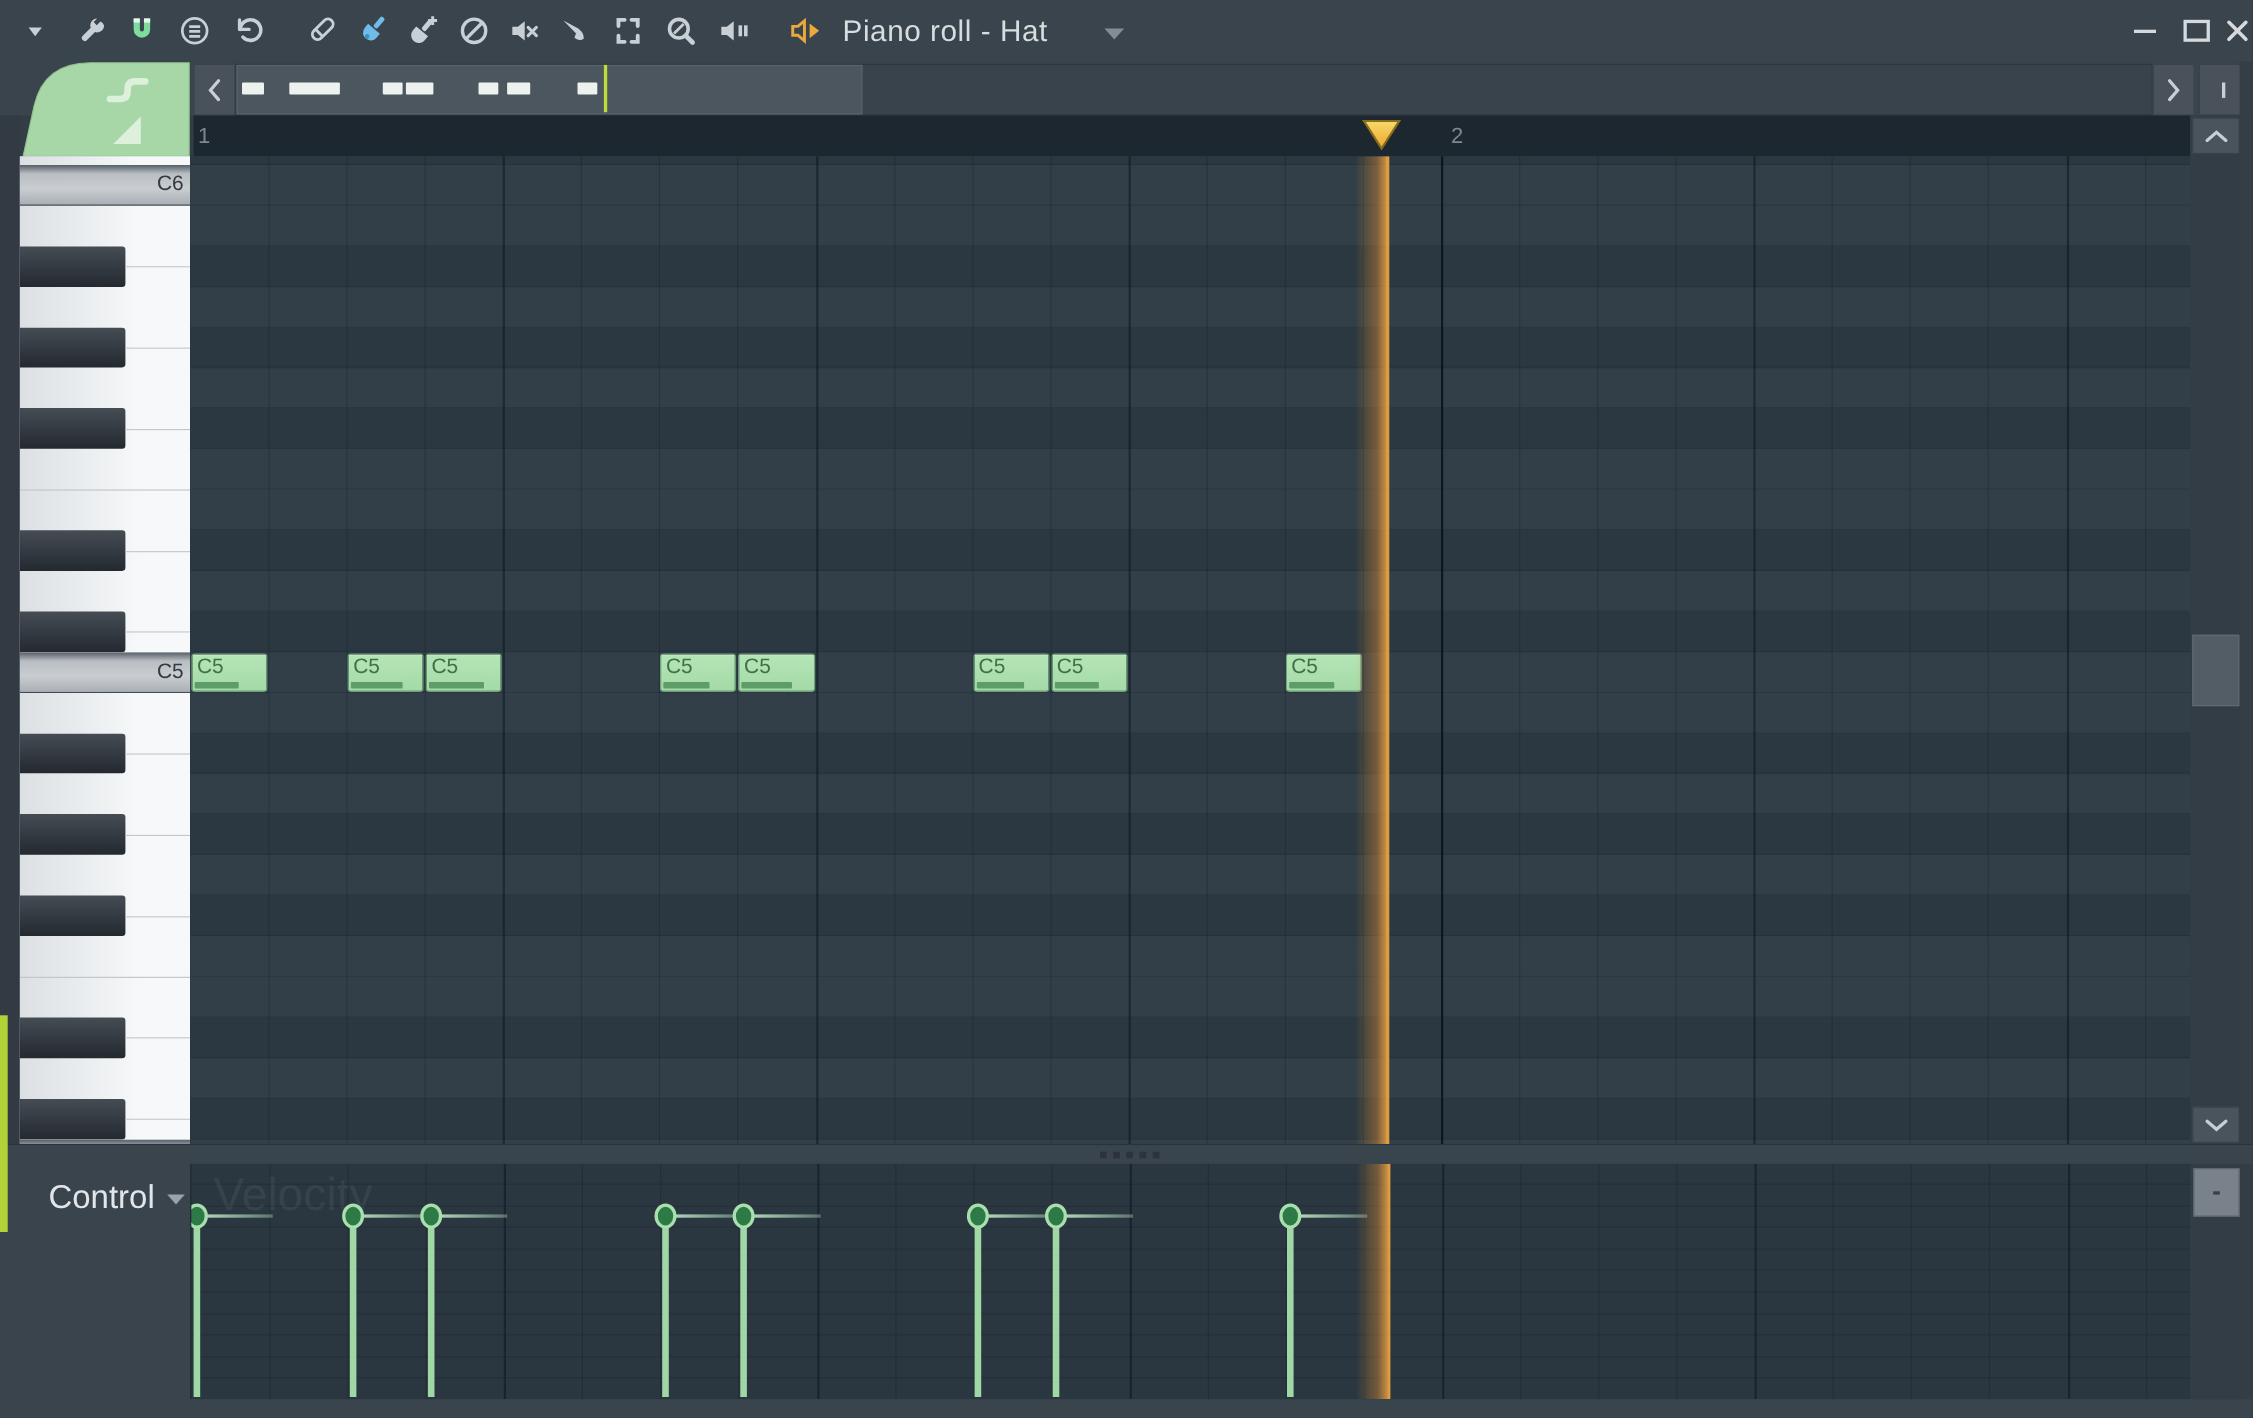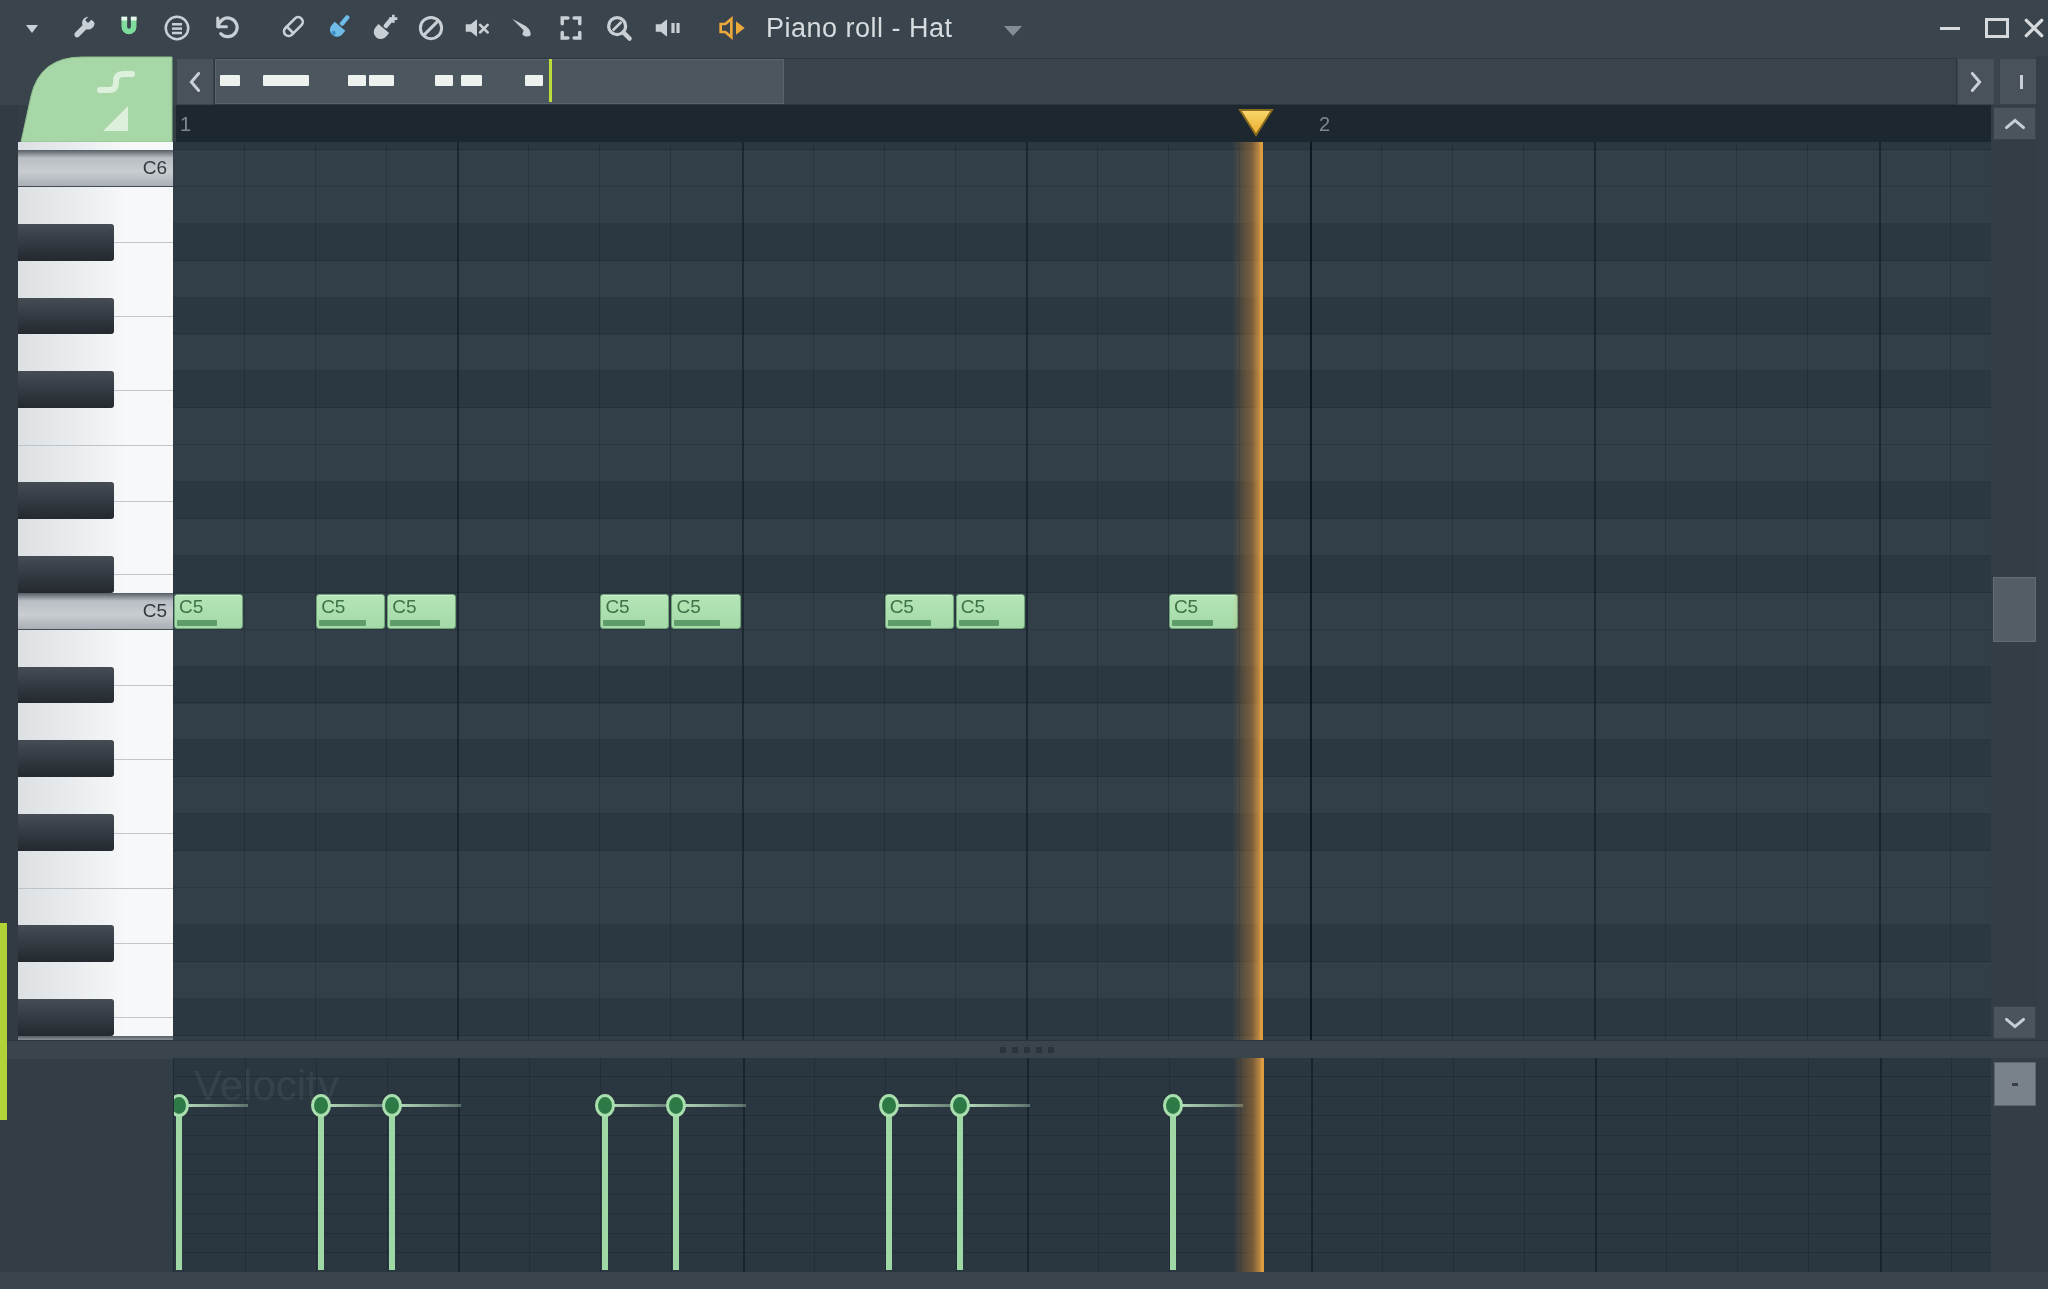--- a/index.html
+++ b/index.html
@@ -391,20 +391,24 @@
   <div id="right-edge" class="abs"></div>
 
   <div id="splitter" class="abs">
     <div class="sdot" style="left:1000px"></div>
       <div class="sdot" style="left:1012px"></div>
     <div class="sdot" style="left:1024px"></div>
       <div class="sdot" style="left:1036px"></div>
     <div class="sdot" style="left:1048px"></div>
   </div>
 
+  <div id="ctl-left" class="abs">
+    <span id="ctl-label">Control</span>
+    <div id="ctl-caret"></div>
+  </div>
   <div id="velgrid" class="abs ghost-clip">
     <span id="vel-ghost">Velocity</span>
   <div class="vhline" style="top: 18px;"></div>
       <div class="vhline" style="top: 37.6px;"></div>
       <div class="vhline" style="top: 57.2px;"></div>
       <div class="vhline" style="top: 76.8px;"></div>
       <div class="vhline" style="top: 96.4px;"></div>
       <div class="vhline" style="top: 116px;"></div>
       <div class="vhline" style="top: 135.6px;"></div>
       <div class="vhline" style="top: 155.2px;"></div>

